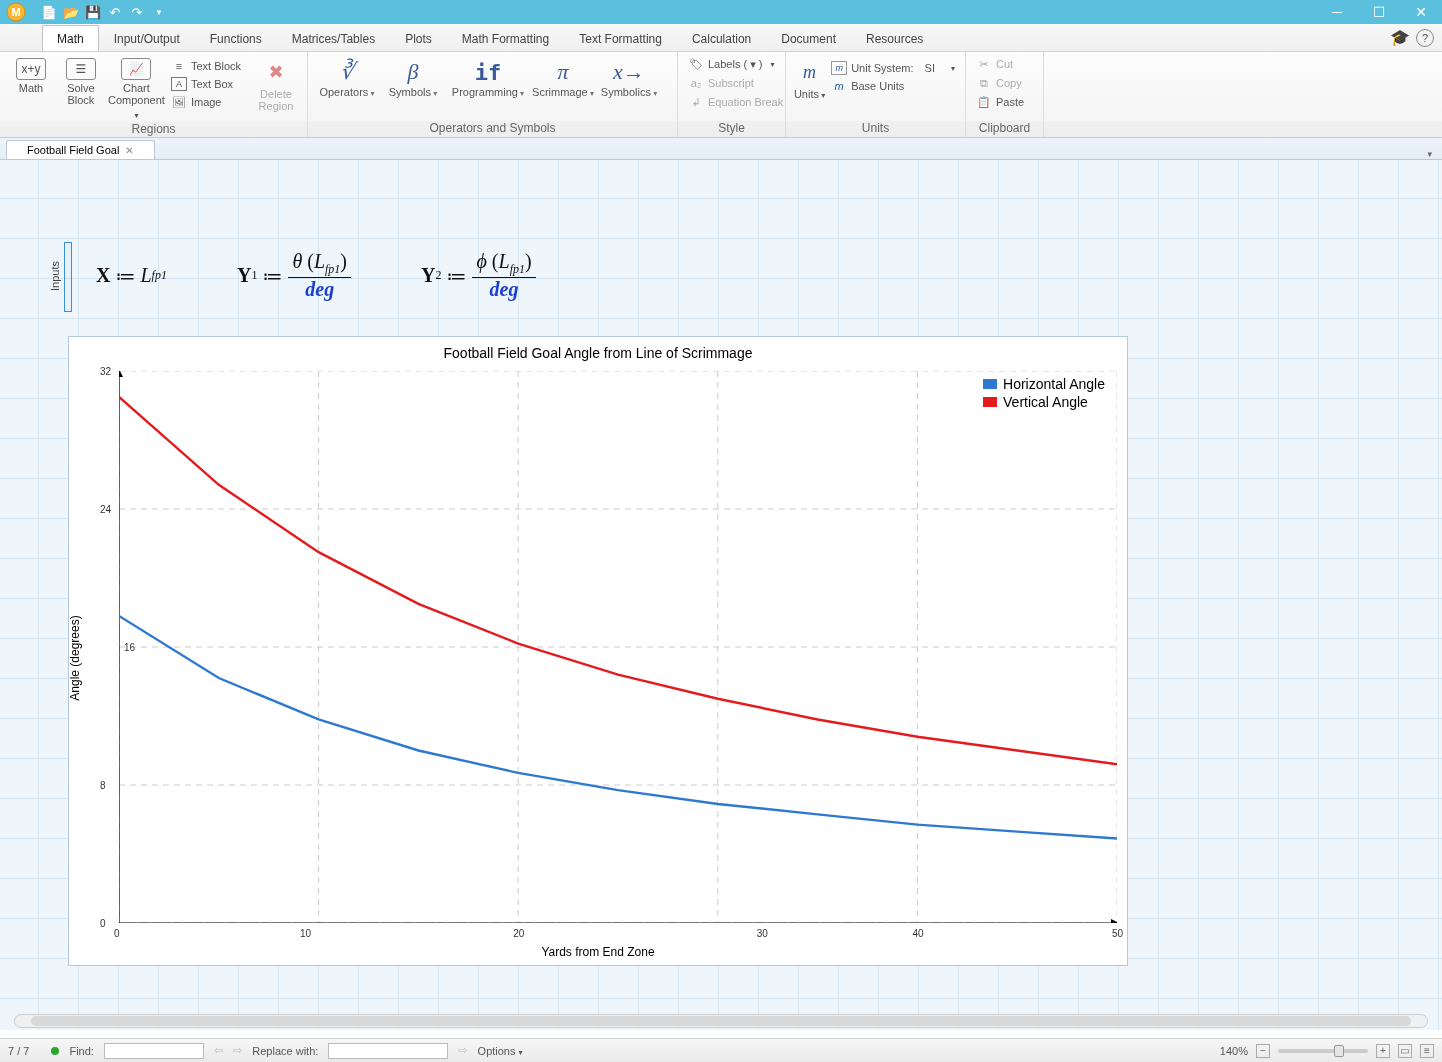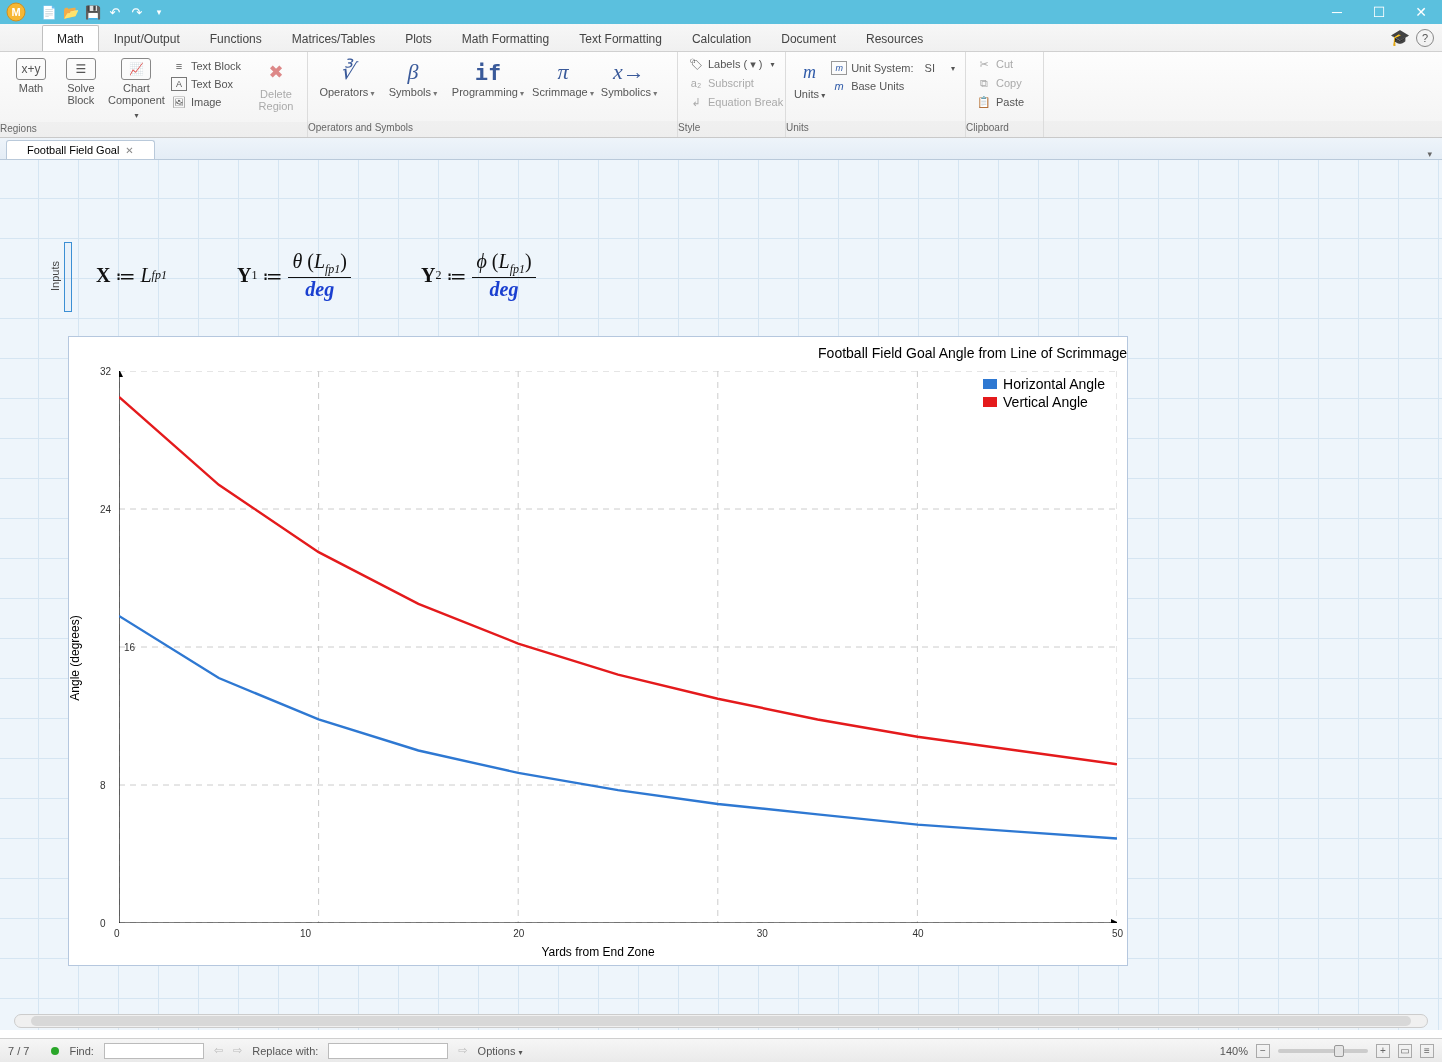--- a/index.html
+++ b/index.html
@@ -19,21 +19,21 @@
 .tabsrow .tab { padding: 6px 14px 5px; font-size: 12px; color: #444; border: 1px solid transparent; border-bottom: none; cursor: pointer; }
 .tabsrow .tab.active { background: #fff; border-color: #c0c0c0; border-radius: 2px 2px 0 0; color: #1a1a1a; }
 .tabsrow .help { position: absolute; right: 8px; top: 4px; display: flex; gap: 6px; align-items: center; }
 .tabsrow .help .gradcap { color: #444; font-size: 16px; }
 .tabsrow .help .q { width: 18px; height: 18px; border: 1px solid #888; border-radius: 50%; display: flex; align-items: center; justify-content: center; font-size: 11px; color: #555; }
 
 
 .ribbon { height: 86px; background: linear-gradient(#fdfdfd,#f3f3f3); border-bottom: 1px solid #c9c9c9; display: flex; }
 .group { border-right: 1px solid #dcdcdc; display: flex; flex-direction: column; }
 .group .body { flex: 1; display: flex; align-items: flex-start; padding: 4px 6px 0; }
-.group .label { font-size: 10px; color: #666; height: 16px; line-height: 14px; background: rgba(0,0,0,0.02); }
+.group .label { text-align: center; font-size: 12px; color: #666; height: 16px; line-height: 14px; background: rgba(0,0,0,0.02); }
 
 .bigbtn { display: flex; flex-direction: column; align-items: center; justify-content: flex-start; width: 54px; padding-top: 2px; cursor: pointer; color: #555; font-size: 11px; text-align: center; }
 .bigbtn.disabled { color: #aaa; }
 .bigbtn .ico { width: 28px; height: 28px; display: flex; align-items: center; justify-content: center; font-size: 18px; color: #4a6; }
 .bigbtn .ico.box { border: 1px solid #888; border-radius: 3px; width: 30px; height: 22px; font-size: 12px; color: #555; }
 .bigbtn .txt { line-height: 12px; margin-top: 2px; }
 .bigbtn .dd::after { content: " ▾"; font-size: 8px; }
 
 .smallbtns { display: flex; flex-direction: column; gap: 2px; padding-top: 2px; }
 .smallbtn { display: flex; align-items: center; gap: 4px; font-size: 11px; color: #555; padding: 1px 4px; cursor: pointer; white-space: nowrap; }
@@ -68,21 +68,21 @@
 .eqrow { position: absolute; top: 4px; left: 28px; display: flex; gap: 70px; font-family: "Times New Roman", serif; font-size: 20px; color: #111; }
 .eq { display: inline-flex; align-items: center; }
 .eq .frac { display: inline-flex; flex-direction: column; align-items: center; margin-left: 6px; }
 .eq .frac .num { border-bottom: 1.5px solid #111; padding: 0 4px; }
 .eq .frac .den { padding: 0 4px; font-style: italic; color: #1a3fd0; font-weight: 600; }
 .eq sub { font-size: 0.6em; font-style: italic; }
 .eq .bld { font-weight: bold; }
 
 
 .chartbox { position: absolute; left: 0; top: 90px; right: 0; bottom: 0; background: #fff; border: 1px solid #b5c7de; }
-.chart-title { text-align: right; font-size: 14px; padding: 8px 0 4px; font-family: Arial, sans-serif; }
+.chart-title { text-align: center; font-size: 14px; padding: 8px 0 4px; font-family: Arial, sans-serif; }
 .plot { position: absolute; left: 50px; top: 34px; right: 10px; bottom: 42px; }
 .ylabel { position: absolute; left: 6px; top: 50%; transform: translateX(-50%) rotate(-90deg); font-size: 12px; white-space: nowrap; }
 .xlabel { position: absolute; left: 50%; bottom: 6px; transform: translateX(-50%); font-size: 12px; }
 .legend { position: absolute; top: 38px; right: 22px; background: #fff; font-size: 14px; }
 .legend .row { display: flex; align-items: center; gap: 6px; padding: 1px 0; }
 .legend .sw { width: 14px; height: 10px; }
 
 .axis-tick { position: absolute; font-size: 10px; color: #333; }
 
 

